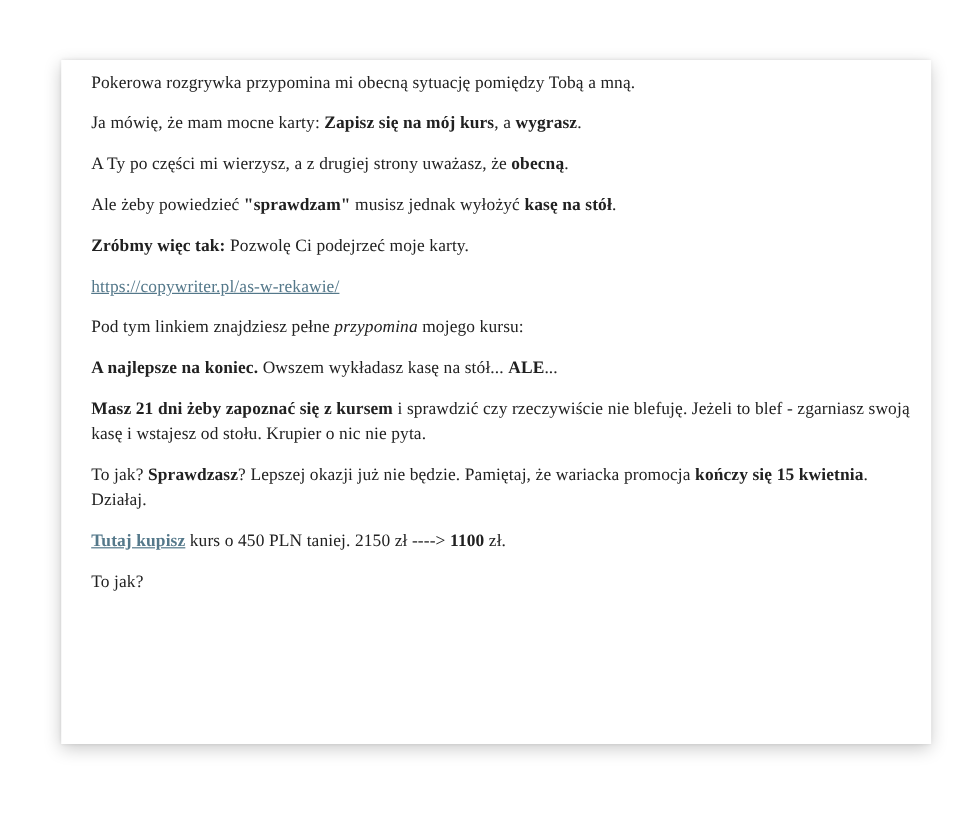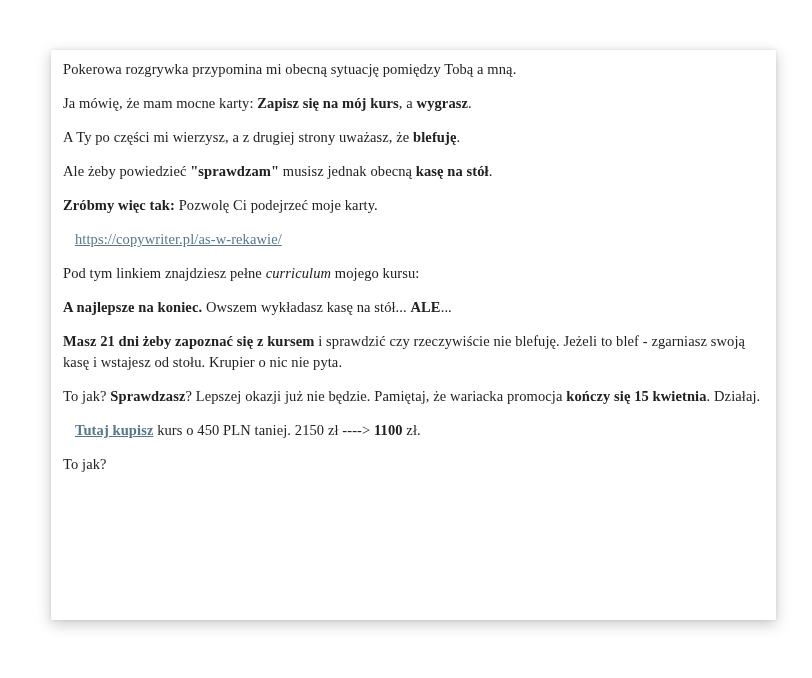--- a/index.html
+++ b/index.html
@@ -19,52 +19,51 @@
     overflow: hidden;
   }
   .email-card {
     position: absolute;
     left: 51px;
     top: 50px;
     width: 725px;
     height: 570px;
     background: var(--card-bg);
     box-shadow: 0 4px 14px rgba(0,0,0,0.22), 0 0 3px rgba(0,0,0,0.10);
-    padding: 9px 14px 0 12px;
+    padding: 9px 14px 0 25px;
     overflow: hidden;
   }
   .para {
     margin: 0 0 13px 0;
     font-size: 14.5px;
     line-height: 21px;
     color: var(--text-color);
     letter-spacing: 0.1px;
   }
   .seg-normal { font-weight: normal; }
   .seg-bold   { font-weight: bold; }
   .seg-italic { font-style: italic; }
   a.seg-link, a.seg-link-bold {
     color: var(--link-color);
     text-decoration: underline;
     cursor: pointer;
-    margin-left: 12px;
   }
   a.seg-link-bold { font-weight: bold; text-decoration: underline; }
 </style>
 </head>
 <body>
 
 <div class="email-card">
   <div>
       <p class="para"><span class="seg-normal">Pokerowa rozgrywka przypomina mi obecną sytuację pomiędzy Tobą a mną.</span></p>
       <p class="para"><span class="seg-normal">Ja mówię, że mam mocne karty: </span><span class="seg-bold">Zapisz się na mój kurs</span><span class="seg-normal">, a </span><span class="seg-bold">wygrasz</span><span class="seg-normal">.</span></p>
-      <p class="para"><span class="seg-normal">A Ty po części mi wierzysz, a z drugiej strony uważasz, że </span><span class="seg-bold">blefuję</span><span class="seg-normal">.</span></p>
-      <p class="para"><span class="seg-normal">Ale żeby powiedzieć </span><span class="seg-bold">"sprawdzam"</span><span class="seg-normal"> musisz jednak obecną </span><span class="seg-bold">kasę na stół</span><span class="seg-normal">.</span></p>
+      <p class="para"><span class="seg-normal">A Ty po części mi wierzysz, a z drugiej strony uważasz, że </span><span class="seg-bold">obecną</span><span class="seg-normal">.</span></p>
+      <p class="para"><span class="seg-normal">Ale żeby powiedzieć </span><span class="seg-bold">"sprawdzam"</span><span class="seg-normal"> musisz jednak wyłożyć </span><span class="seg-bold">kasę na stół</span><span class="seg-normal">.</span></p>
       <p class="para"><span class="seg-bold">Zróbmy więc tak:</span><span class="seg-normal"> Pozwolę Ci podejrzeć moje karty.</span></p>
       <p class="para"><a class="seg-link" href="#">https://copywriter.pl/as-w-rekawie/</a></p>
-      <p class="para"><span class="seg-normal">Pod tym linkiem znajdziesz pełne </span><span class="seg-italic">curriculum</span><span class="seg-normal"> mojego kursu:</span></p>
+      <p class="para"><span class="seg-normal">Pod tym linkiem znajdziesz pełne </span><span class="seg-italic">przypomina</span><span class="seg-normal"> mojego kursu:</span></p>
       <p class="para"><span class="seg-bold">A najlepsze na koniec.</span><span class="seg-normal"> Owszem wykładasz kasę na stół... </span><span class="seg-bold">ALE</span><span class="seg-normal">...</span></p>
       <p class="para"><span class="seg-bold">Masz 21 dni żeby zapoznać się z kursem</span><span class="seg-normal"> i sprawdzić czy rzeczywiście nie blefuję. Jeżeli to blef - zgarniasz swoją kasę i wstajesz od stołu. Krupier o nic nie pyta.</span></p>
       <p class="para"><span class="seg-normal">To jak? </span><span class="seg-bold">Sprawdzasz</span><span class="seg-normal">? Lepszej okazji już nie będzie. Pamiętaj, że wariacka promocja </span><span class="seg-bold">kończy się 15 kwietnia</span><span class="seg-normal">. Działaj.</span></p>
       <p class="para"><a class="seg-link-bold" href="#">Tutaj kupisz</a><span class="seg-normal"> kurs o 450 PLN taniej. 2150 zł ----&gt; </span><span class="seg-bold">1100</span><span class="seg-normal"> zł.</span></p>
       <p class="para"><span class="seg-normal">To jak?</span></p>
     </div>
 </div>
 
 </body></html>

